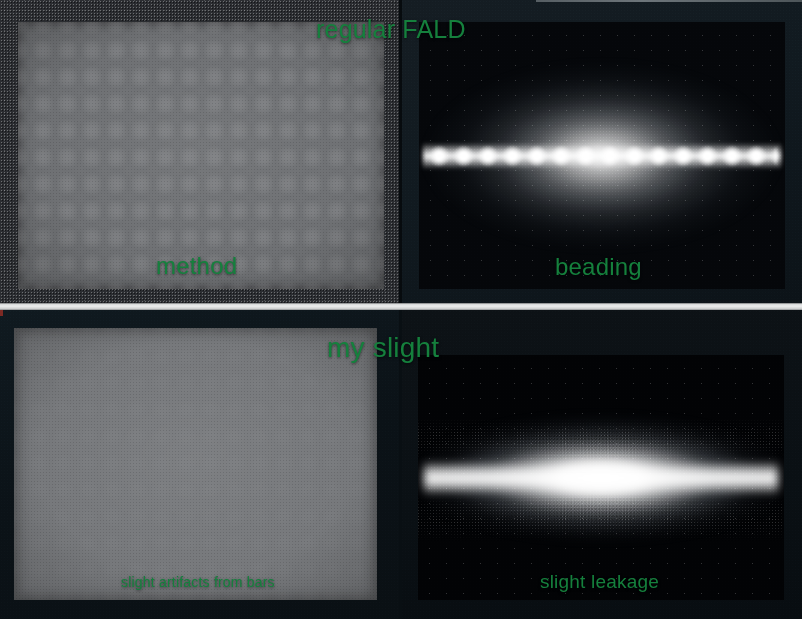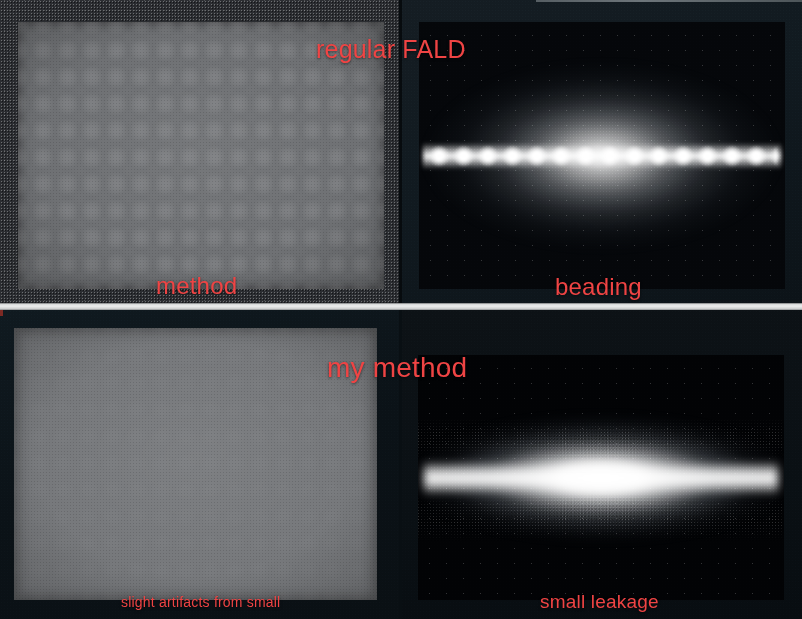--- a/index.html
+++ b/index.html
@@ -255,27 +255,26 @@
   }
   #divider-red-tick {
     position: absolute;
     left: 0; top: 310px; width: 3px; height: 6px;
     background: #7d2a24;
   }
 
   
   .caption {
     position: absolute;
-    color: #ef4444;
+    color: #15803d;
     white-space: nowrap;
     font-family: "Liberation Sans", sans-serif;
     font-weight: 400;
     letter-spacing: .2px;
     text-shadow: 0 1px 3px rgba(0,0,0,.55);
-    margin-top: 20px;
   }
   #title-regular-fald {
     left: 316px; top: 15px;
     font-size: 25px;
   }
   #title-my-method {
     left: 327px; top: 332px;
     font-size: 28px;
   }
   #caption-beading {
@@ -353,19 +352,19 @@
   <div id="top-edge-highlight"></div>
   <div id="divider-horizontal"></div>
   <div id="divider-red-tick"></div>
 
   <div class="caption" id="title-regular-fald">regular FALD</div>
 
   <div class="caption" id="caption-beading">method</div>
 
   <div class="caption" id="caption-leakage">beading</div>
 
-  <div class="caption" id="title-my-method">my method</div>
-
-  <div class="caption" id="caption-artifacts">slight artifacts from small</div>
-
-  <div class="caption" id="caption-small-leakage">small leakage</div>
+  <div class="caption" id="title-my-method">my slight</div>
+
+  <div class="caption" id="caption-artifacts">slight artifacts from bars</div>
+
+  <div class="caption" id="caption-small-leakage">slight leakage</div>
 
 </div>
 
 </body></html>

